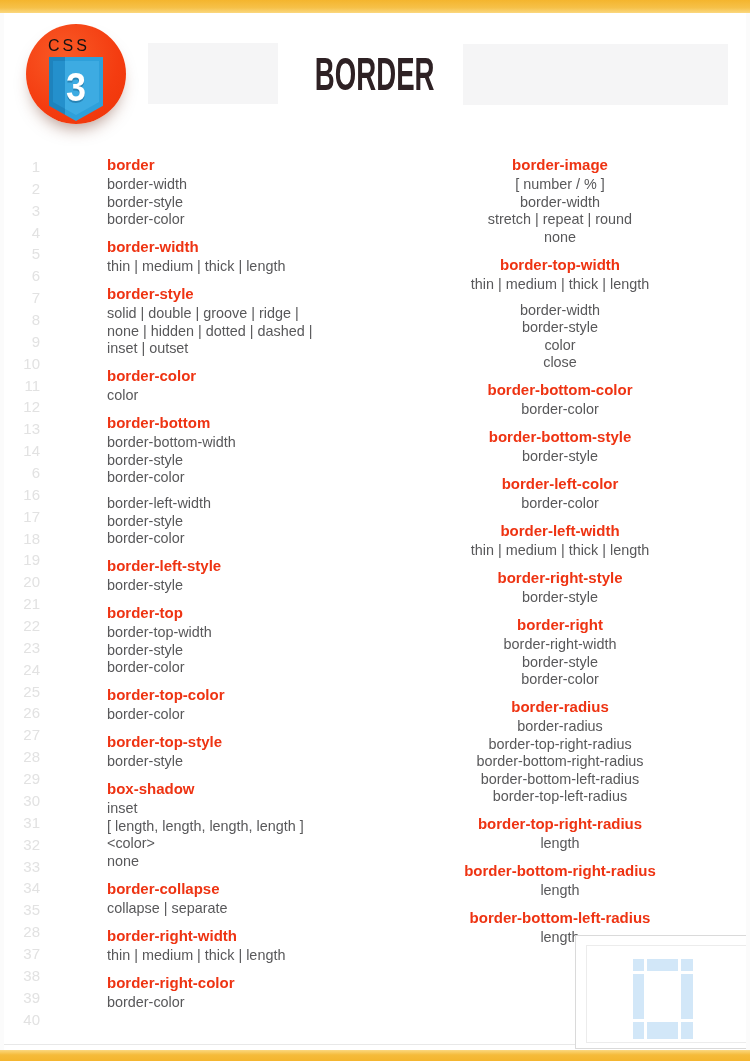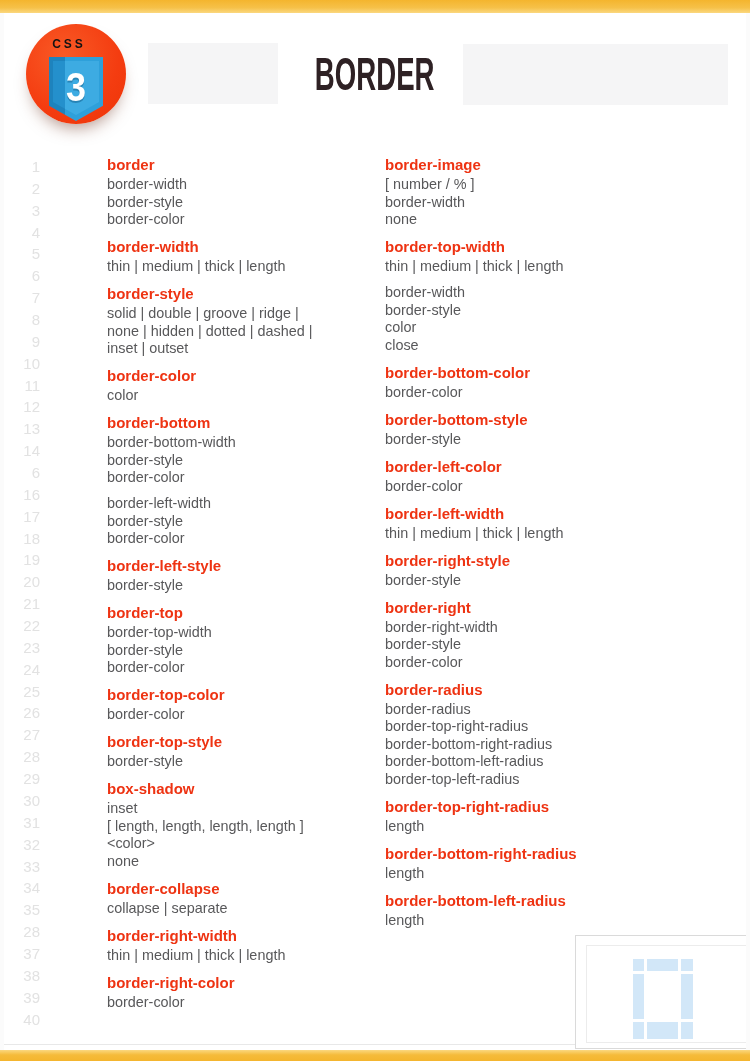--- a/index.html
+++ b/index.html
@@ -24,21 +24,21 @@
            background:linear-gradient(180deg,#f4b52e 0%,#f6c149 60%,#fbd87f 100%);z-index:6;}
   .bottom-bar{position:absolute;left:0;top:1050px;width:750px;height:11px;
            background:linear-gradient(180deg,#fbd87f 0%,#f5bb3a 45%,#f4b52e 100%);z-index:6;}
   .bottom-hairline{position:absolute;left:0;top:1044px;width:750px;height:1px;background:#e8e8e8;}
 
   
   .badge{position:absolute;left:26px;top:24px;width:100px;height:100px;border-radius:50%;
          background:radial-gradient(circle at 38% 32%,#f95a26 0%,#f43c10 60%,#ec3407 100%);
          box-shadow:0 10px 16px -6px rgba(110,50,30,.5);z-index:4;}
   .badge .css-label{position:absolute;left:0;right:14px;top:13px;text-align:center;
-         color:#131313;font-weight:700;font-size:12px;letter-spacing:3px;}
+         color:#131313;font-weight:400;font-size:16px;letter-spacing:3px;}
   .shield{position:absolute;left:23px;top:33px;width:54px;height:64px;
           clip-path:polygon(0 0,100% 0,100% 76%,50% 100%,0 76%);
           background:linear-gradient(90deg,var(--shield-dark) 0 16px,var(--shield-light) 16px 100%);}
   .shield-inner{position:absolute;left:4px;top:4px;width:46px;height:54px;
           clip-path:polygon(0 0,100% 0,100% 76%,50% 100%,0 76%);
           background:linear-gradient(90deg,#2490cc 0 12px,#3dabe2 12px 100%);}
   .shield .three{position:absolute;left:0;right:0;top:2px;text-align:center;
           color:#fff;font-weight:800;font-size:40px;line-height:56px;
           text-shadow:0 2px 0 rgba(0,60,100,.35);transform:scaleX(.9);}
 
@@ -52,21 +52,21 @@
           transform:scaleX(.6);white-space:nowrap;}
 
   
   .gutter{position:absolute;left:0;top:156px;width:40px;margin:0;padding:0;list-style:none;
           text-align:right;color:var(--num-gray);font-size:15px;}
   .gutter li{height:21.87px;line-height:21.87px;}
 
   
   .column{position:absolute;top:155px;}
   .column.left{left:107px;width:266px;}
-  .column.right{left:385px;width:350px;}
+  .column.right{left:385px;width:350px;text-align:center;}
   .prop{margin:0 0 8.5px 0;}
   .prop h3{margin:0 0 1px 0;color:var(--accent);font-size:15px;line-height:20px;font-weight:700;}
   .prop .val{color:var(--body-gray);font-size:14.4px;line-height:17.5px;}
 
   
   .corner-card{position:absolute;left:575px;top:935px;width:200px;height:112px;
           background:#fff;border:1px solid #dadada;border-right:none;z-index:3;}
   .corner-card-inner{position:absolute;left:10px;top:9px;width:200px;height:96px;
           background:#fff;border:1px solid #ececec;border-right:none;}
   .nine-slice{position:absolute;left:46px;top:13px;width:60px;height:80px;background:var(--icon-blue);}
@@ -210,20 +210,21 @@
       <div class="prop">
         <h3>border-right-color</h3>
         <div class="val">border-color</div>
       </div>
     </div>
   <div class="column right">
       <div class="prop">
         <h3>border-image</h3>
         <div class="val">[ number / % ]</div>
         <div class="val">border-width</div>
+        <div class="val">stretch | repeat | round</div>
         <div class="val">none</div>
       </div>
       <div class="prop">
         <h3>border-top-width</h3>
         <div class="val">thin | medium | thick | length</div>
       </div>
       <div class="prop">
         <div class="val">border-width</div>
         <div class="val">border-style</div>
         <div class="val">color</div>

